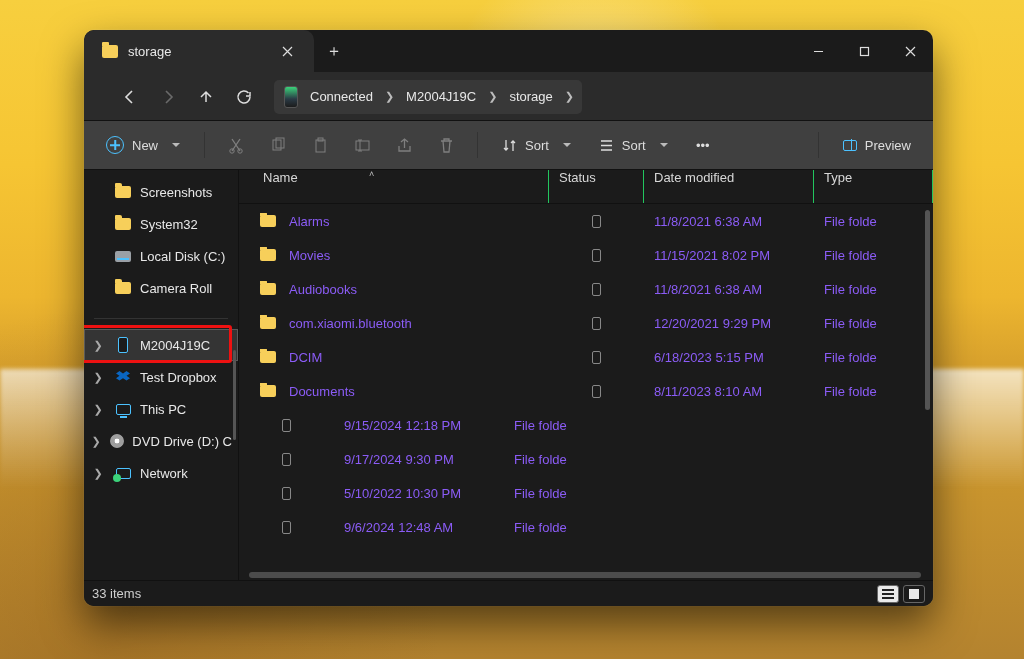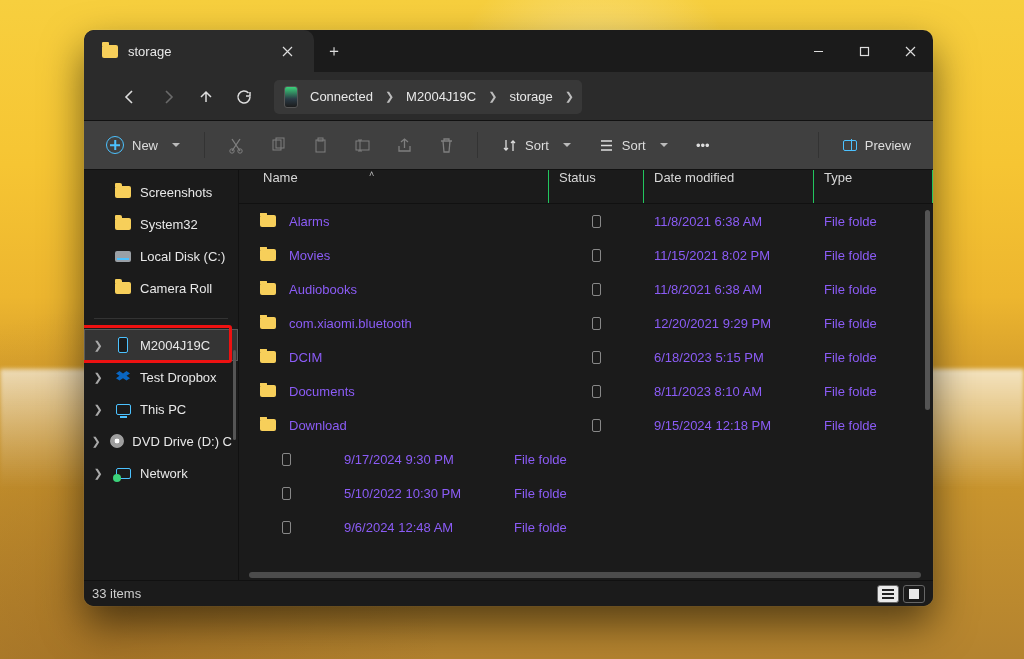--- a/index.html
+++ b/index.html
@@ -419,26 +419,20 @@
               </span>
               <span>Documents</span>
             </div>
             <div class="cell status">
               <span class="phonemini"></span>
             </div>
             <div class="cell date">8/11/2023 8:10 AM</div>
             <div class="cell type">File folde</div>
           </div>
           <div class="row">
-            <div class="cell name">
-              <span class="ico folder">
-                <span></span>
-              </span>
-              <span>Download</span>
-            </div>
             <div class="cell status">
               <span class="phonemini"></span>
             </div>
             <div class="cell date">9/15/2024 12:18 PM</div>
             <div class="cell type">File folde</div>
           </div>
           <div class="row">
             <div class="cell status">
               <span class="phonemini"></span>
             </div>

